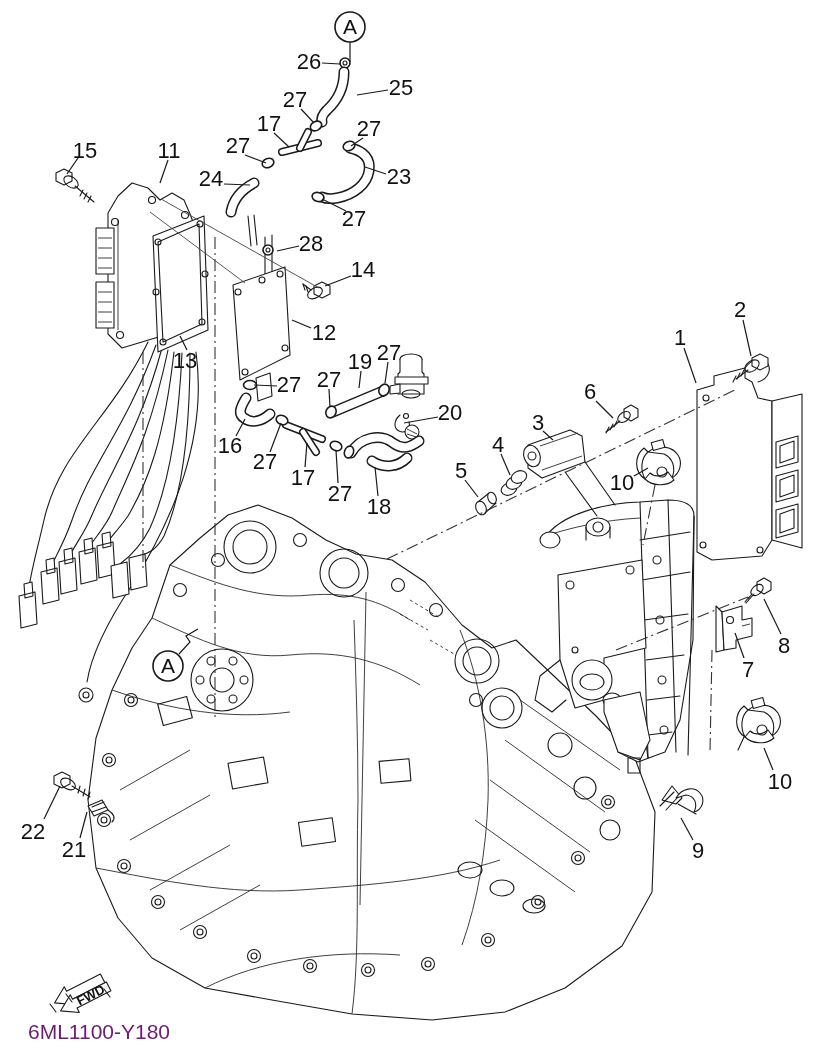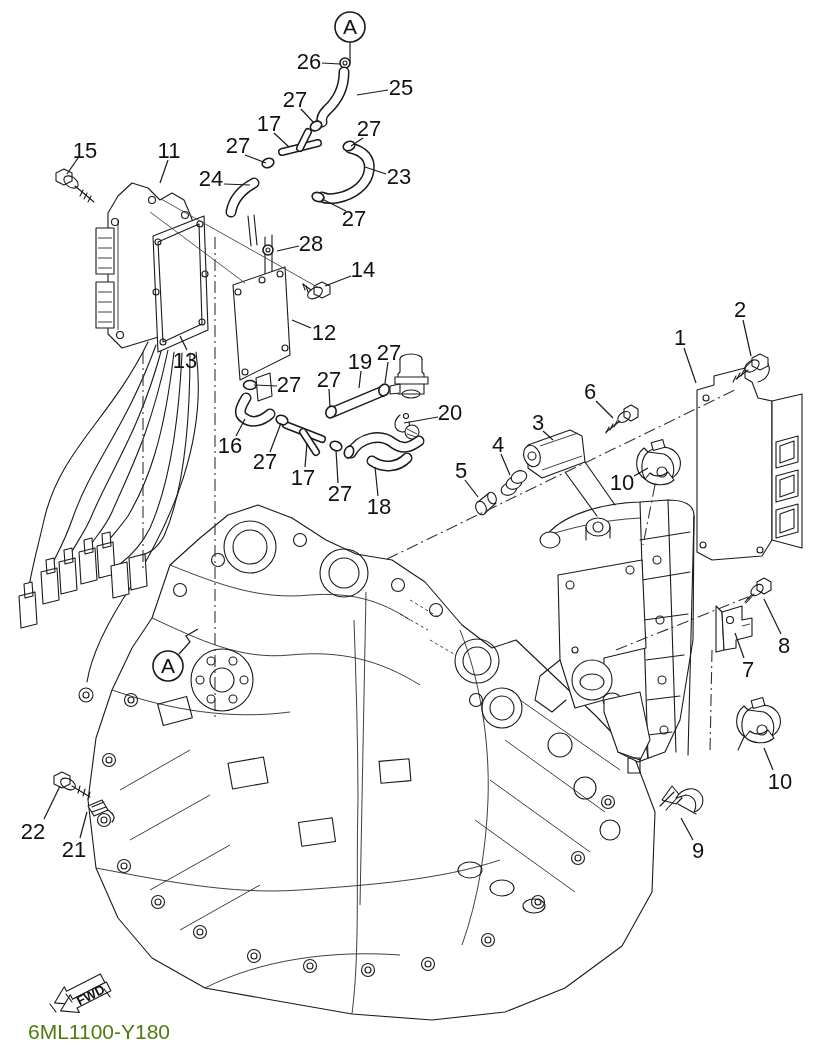--- a/index.html
+++ b/index.html
@@ -14,21 +14,21 @@
   .tube-i{stroke:#ffffff;stroke-width:8;fill:none;stroke-linecap:round;}
   .tube-so{stroke:#1a1a1a;stroke-width:8;fill:none;stroke-linecap:round;}
   .tube-si{stroke:#ffffff;stroke-width:5;fill:none;stroke-linecap:round;}
   .clamp{stroke:#1a1a1a;stroke-width:1.6;fill:#fff;}
   .callout{font:22px "Liberation Sans",sans-serif;fill:#111;}
   .vmark{font:21px "Liberation Sans",sans-serif;fill:#111;}
   .leader{stroke:#1a1a1a;stroke-width:1.2;fill:none;}
   .dashdot{stroke:#333;stroke-width:1.1;fill:none;stroke-dasharray:12 4 2 4;}
   .align{stroke:#444;stroke-width:0.9;fill:none;}
   .fwd-text{font:bold 13px "Liberation Sans",sans-serif;fill:#111;}
-  .footer-code{position:absolute;left:28px;top:1020px;font-size:21px;color:#4d7c0f;
+  .footer-code{position:absolute;left:28px;top:1020px;font-size:21px;color:#701a75;
                font-family:"Liberation Sans",sans-serif;}
 </style>
 </head>
 <body>
 
 <div class="page">
 <svg width="818" height="1057" viewBox="0 0 818 1057">
 
   <g>
     <path class="ln" d="M152,618 L170,565 L200,538 L228,515 L258,505 L292,518 L326,540 L356,554 L392,560

